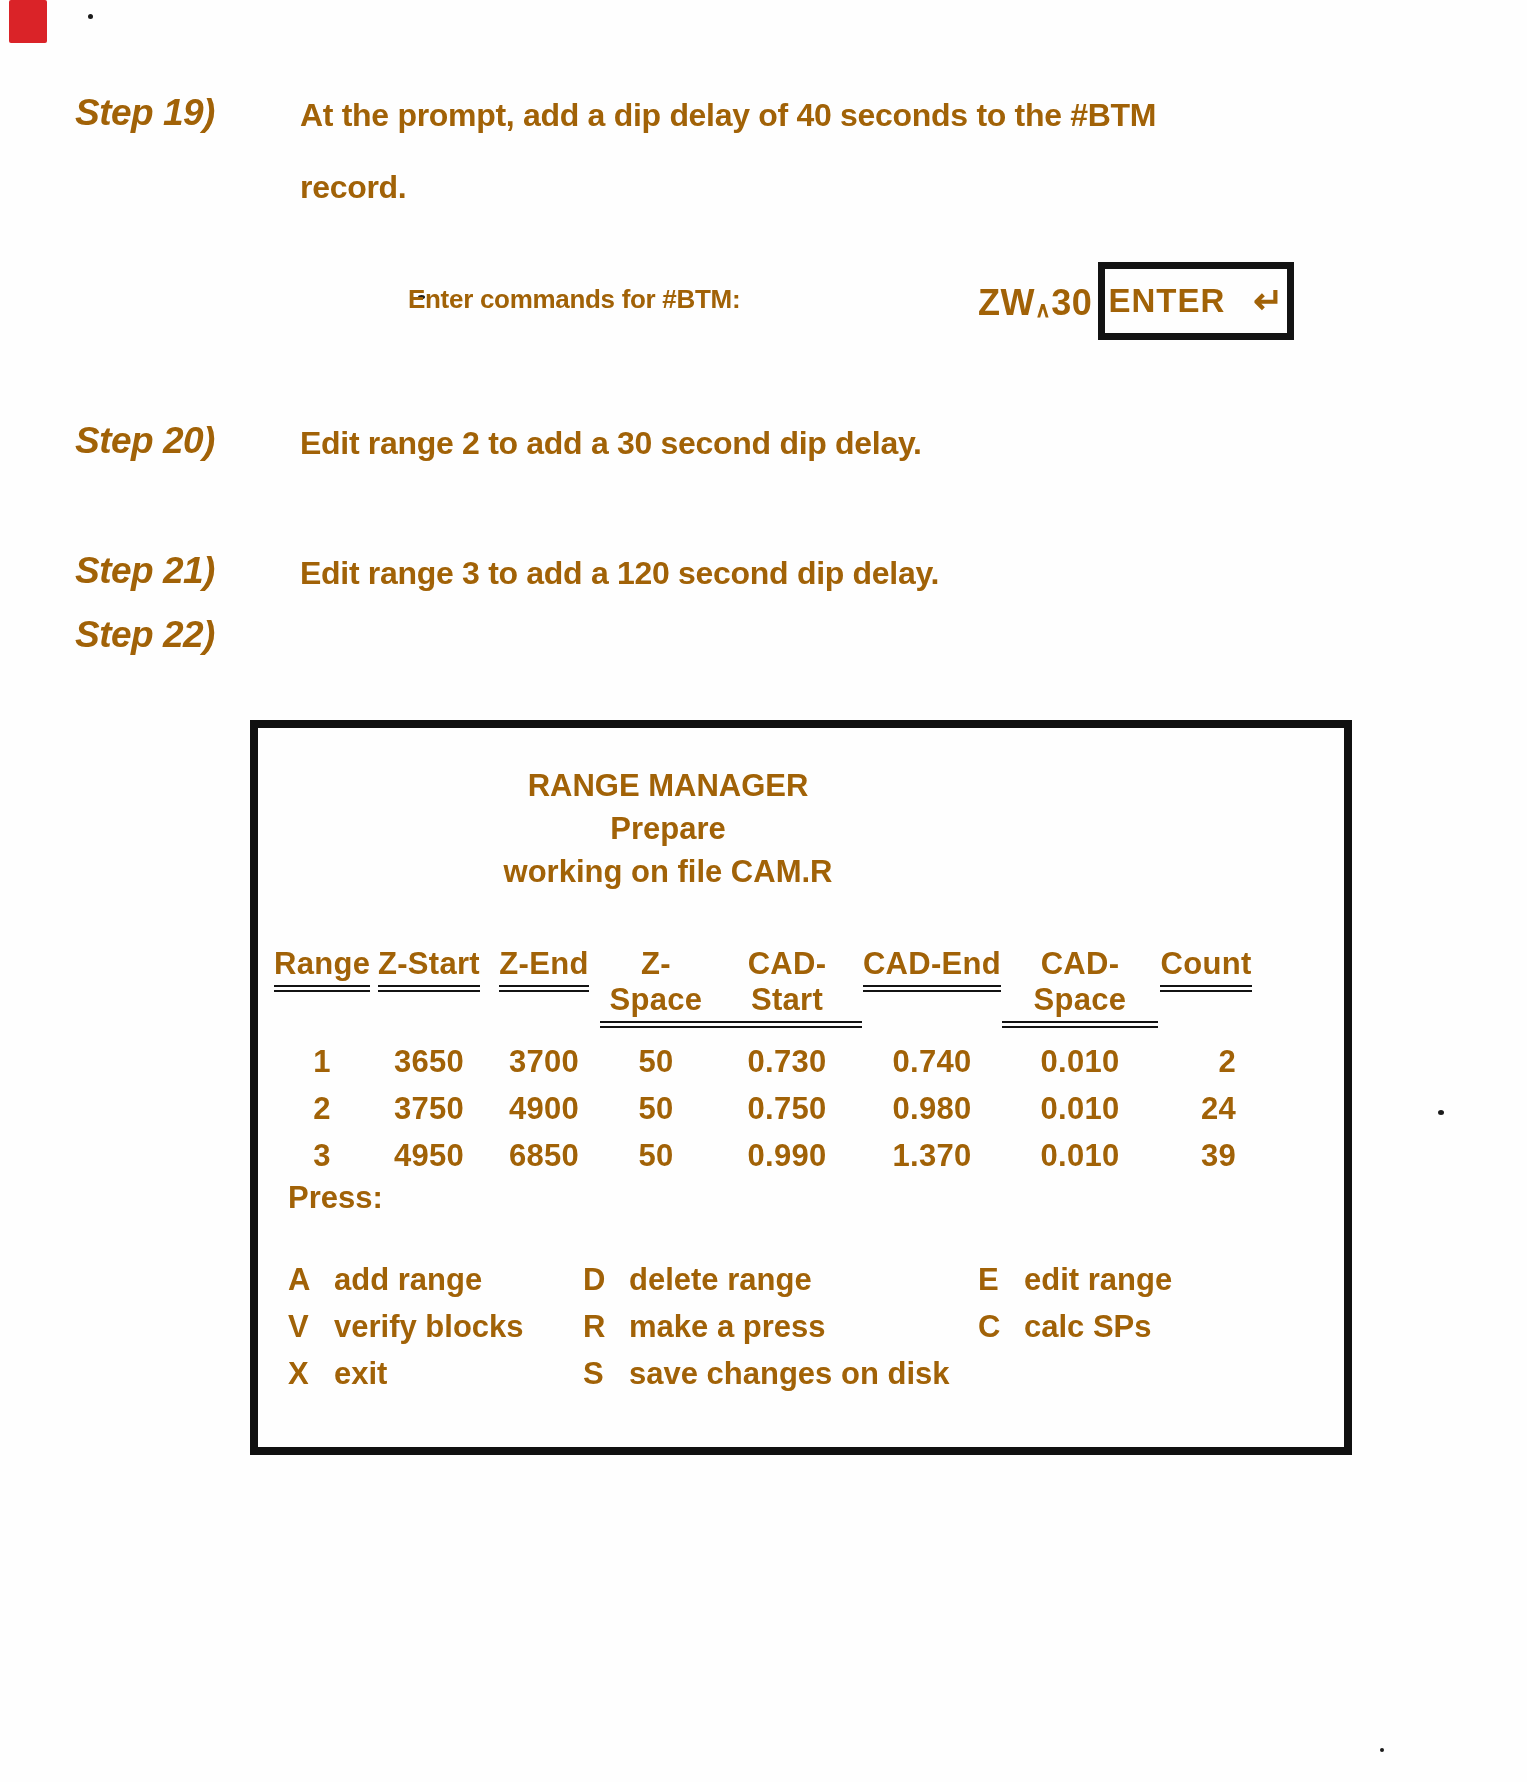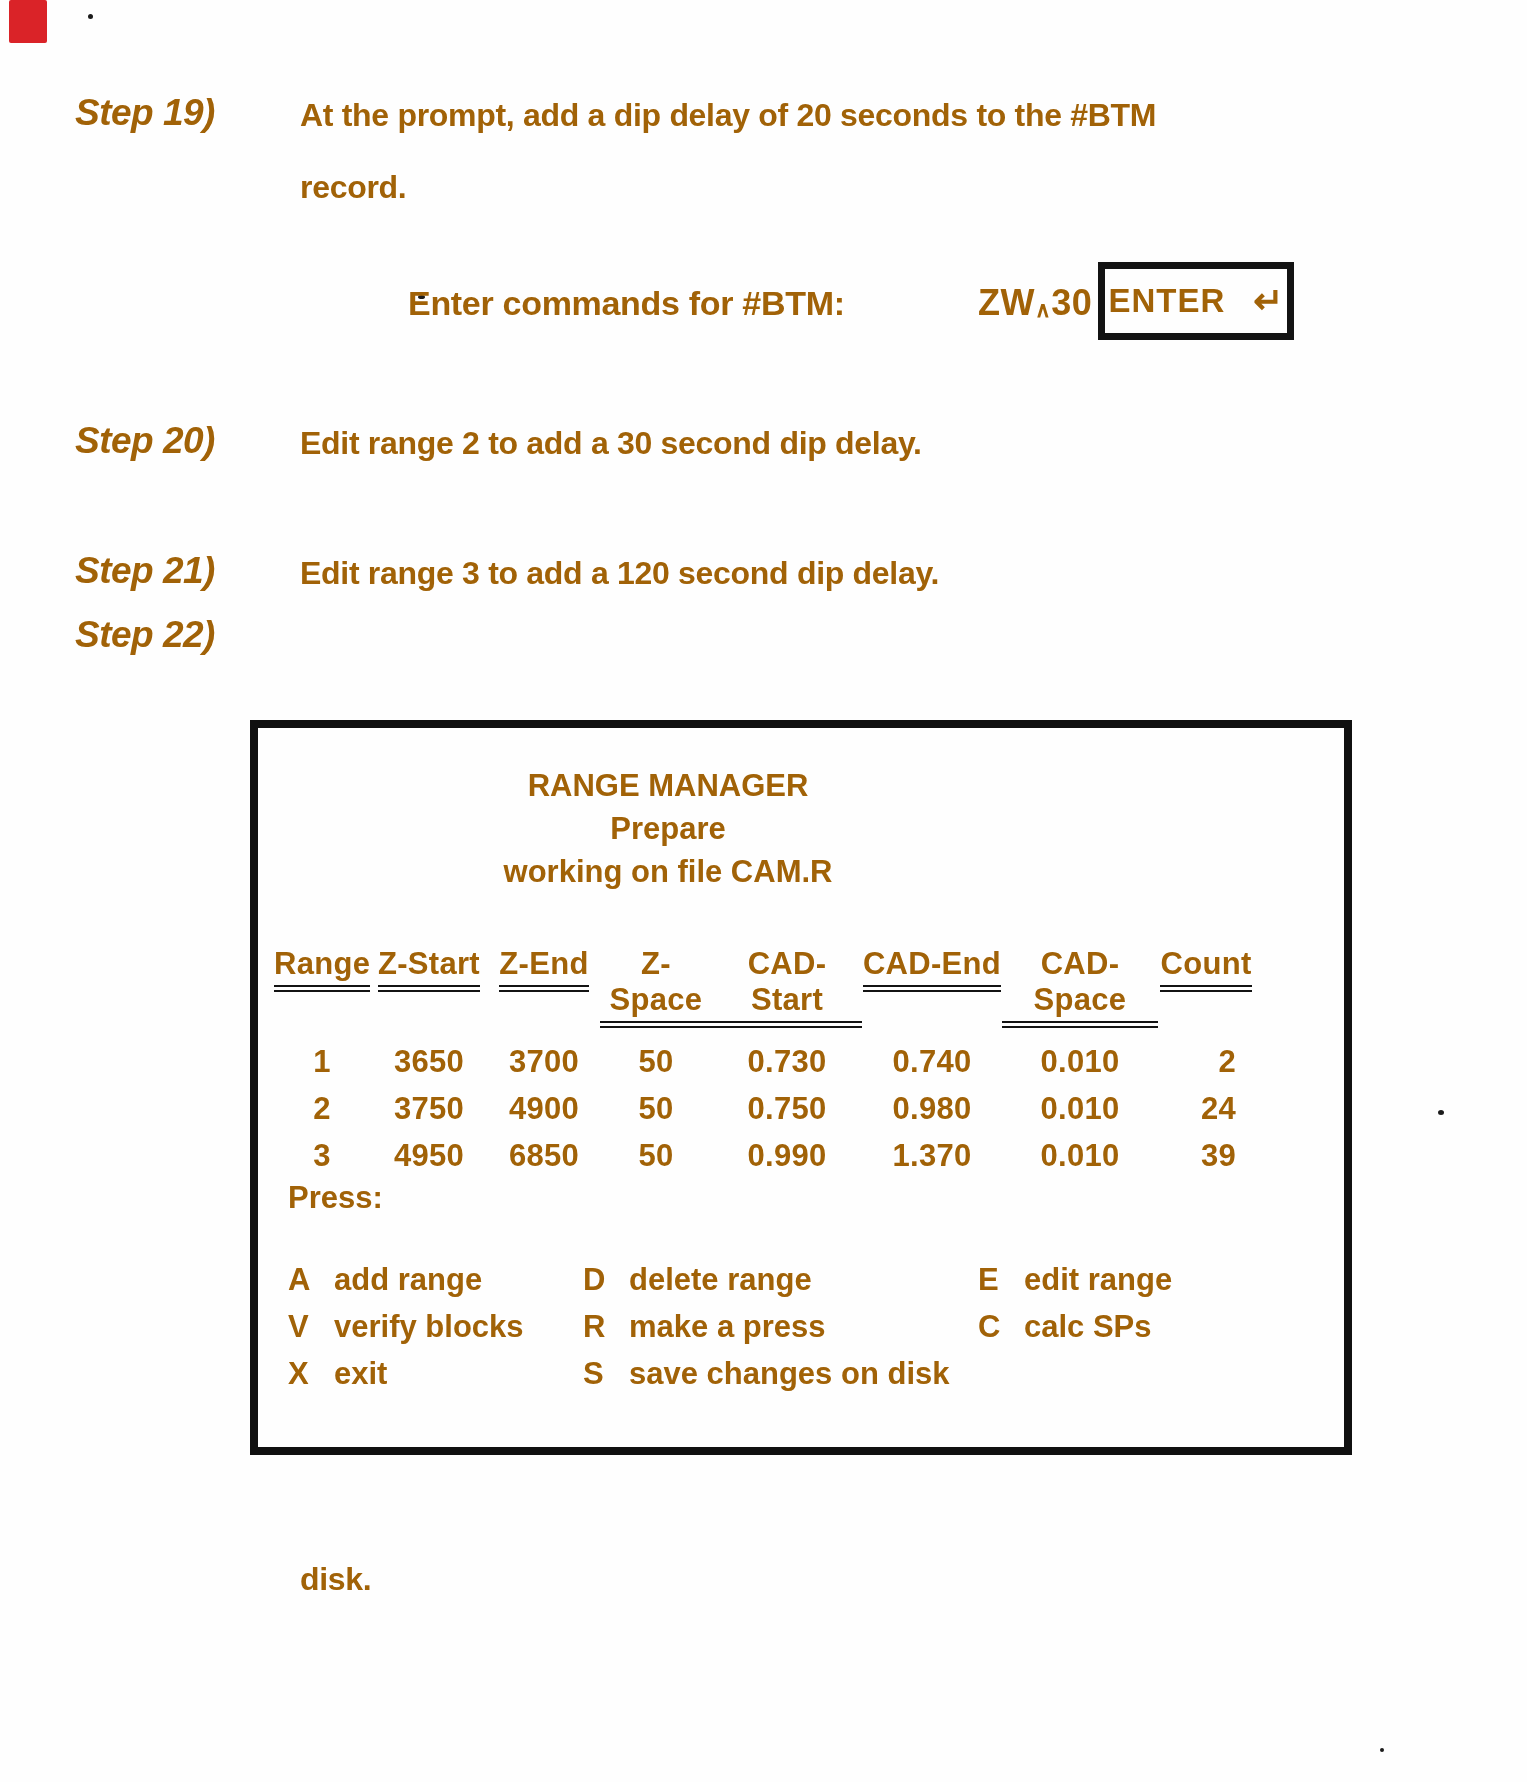--- a/index.html
+++ b/index.html
@@ -18,21 +18,21 @@
   .dot.d5{left:1380px; top:1748px; width:4px; height:4px;}
 
   
   .step-label{position:absolute; left:75px; font-size:37px; font-style:italic; letter-spacing:-0.5px; white-space:nowrap;}
   .step-body{position:absolute; left:300px; font-size:32px; letter-spacing:-0.3px; white-space:nowrap;}
   .step-line{line-height:46px;}
   .step-line + .step-line{margin-top:26px;}
   .s19{top:92px;} .s20{top:420px;} .s21{top:550px;} .s22{top:614px;}
 
   
-  .prompt-label{position:absolute; left:408px; top:284px; font-size:34px; letter-spacing:-0.3px; white-space:nowrap;}
+  .prompt-label{position:absolute; left:408px; top:284px; font-size:26px; letter-spacing:-0.3px; white-space:nowrap;}
   .command{position:absolute; left:978px; top:282px; font-size:36px; letter-spacing:0.5px; white-space:nowrap;}
   .command .caret{font-size:0.6em; position:relative; bottom:-2px;}
   .enter-key{
     position:absolute; left:1098px; top:262px; width:196px; height:78px;
     border:7px solid #131313; box-sizing:border-box;
     display:flex; align-items:center; justify-content:center; gap:28px;
     font-size:33px; letter-spacing:1px; white-space:nowrap;
   }
   .enter-key .return-arrow{font-size:36px; letter-spacing:0;}
 
@@ -77,21 +77,21 @@
 
   <div class="scan-mark"></div>
   <div class="dot d1"></div>
   <div class="dot d2"></div>
   <div class="dot d3"></div>
   <div class="dot d4"></div>
   <div class="dot d5"></div>
 
   <div class="step-label s19">Step 19)</div>
   <div class="step-body s19">
-    <div class="step-line">At the prompt, add a dip delay of 20 seconds to the #BTM</div>
+    <div class="step-line">At the prompt, add a dip delay of 40 seconds to the #BTM</div>
     <div class="step-line">record.</div>
   </div>
 
   <div class="prompt-label">Enter commands for #BTM:</div>
   <div class="command">
     <span>ZW</span><span class="caret">∧</span><span>30</span>
   </div>
   <div class="enter-key">
     <span>ENTER</span>
     <span class="return-arrow">↵</span>
@@ -189,16 +189,15 @@
       </div>
       <div class="item">
         <span class="key">S</span>
         <span>save changes on disk</span>
       </div>
       <div class="item"></div>
     </div>
   </div>
 
   <div class="footer">
-    <div class="line">disk.</div>
   </div>
 
 </div>
 
 </body></html>

